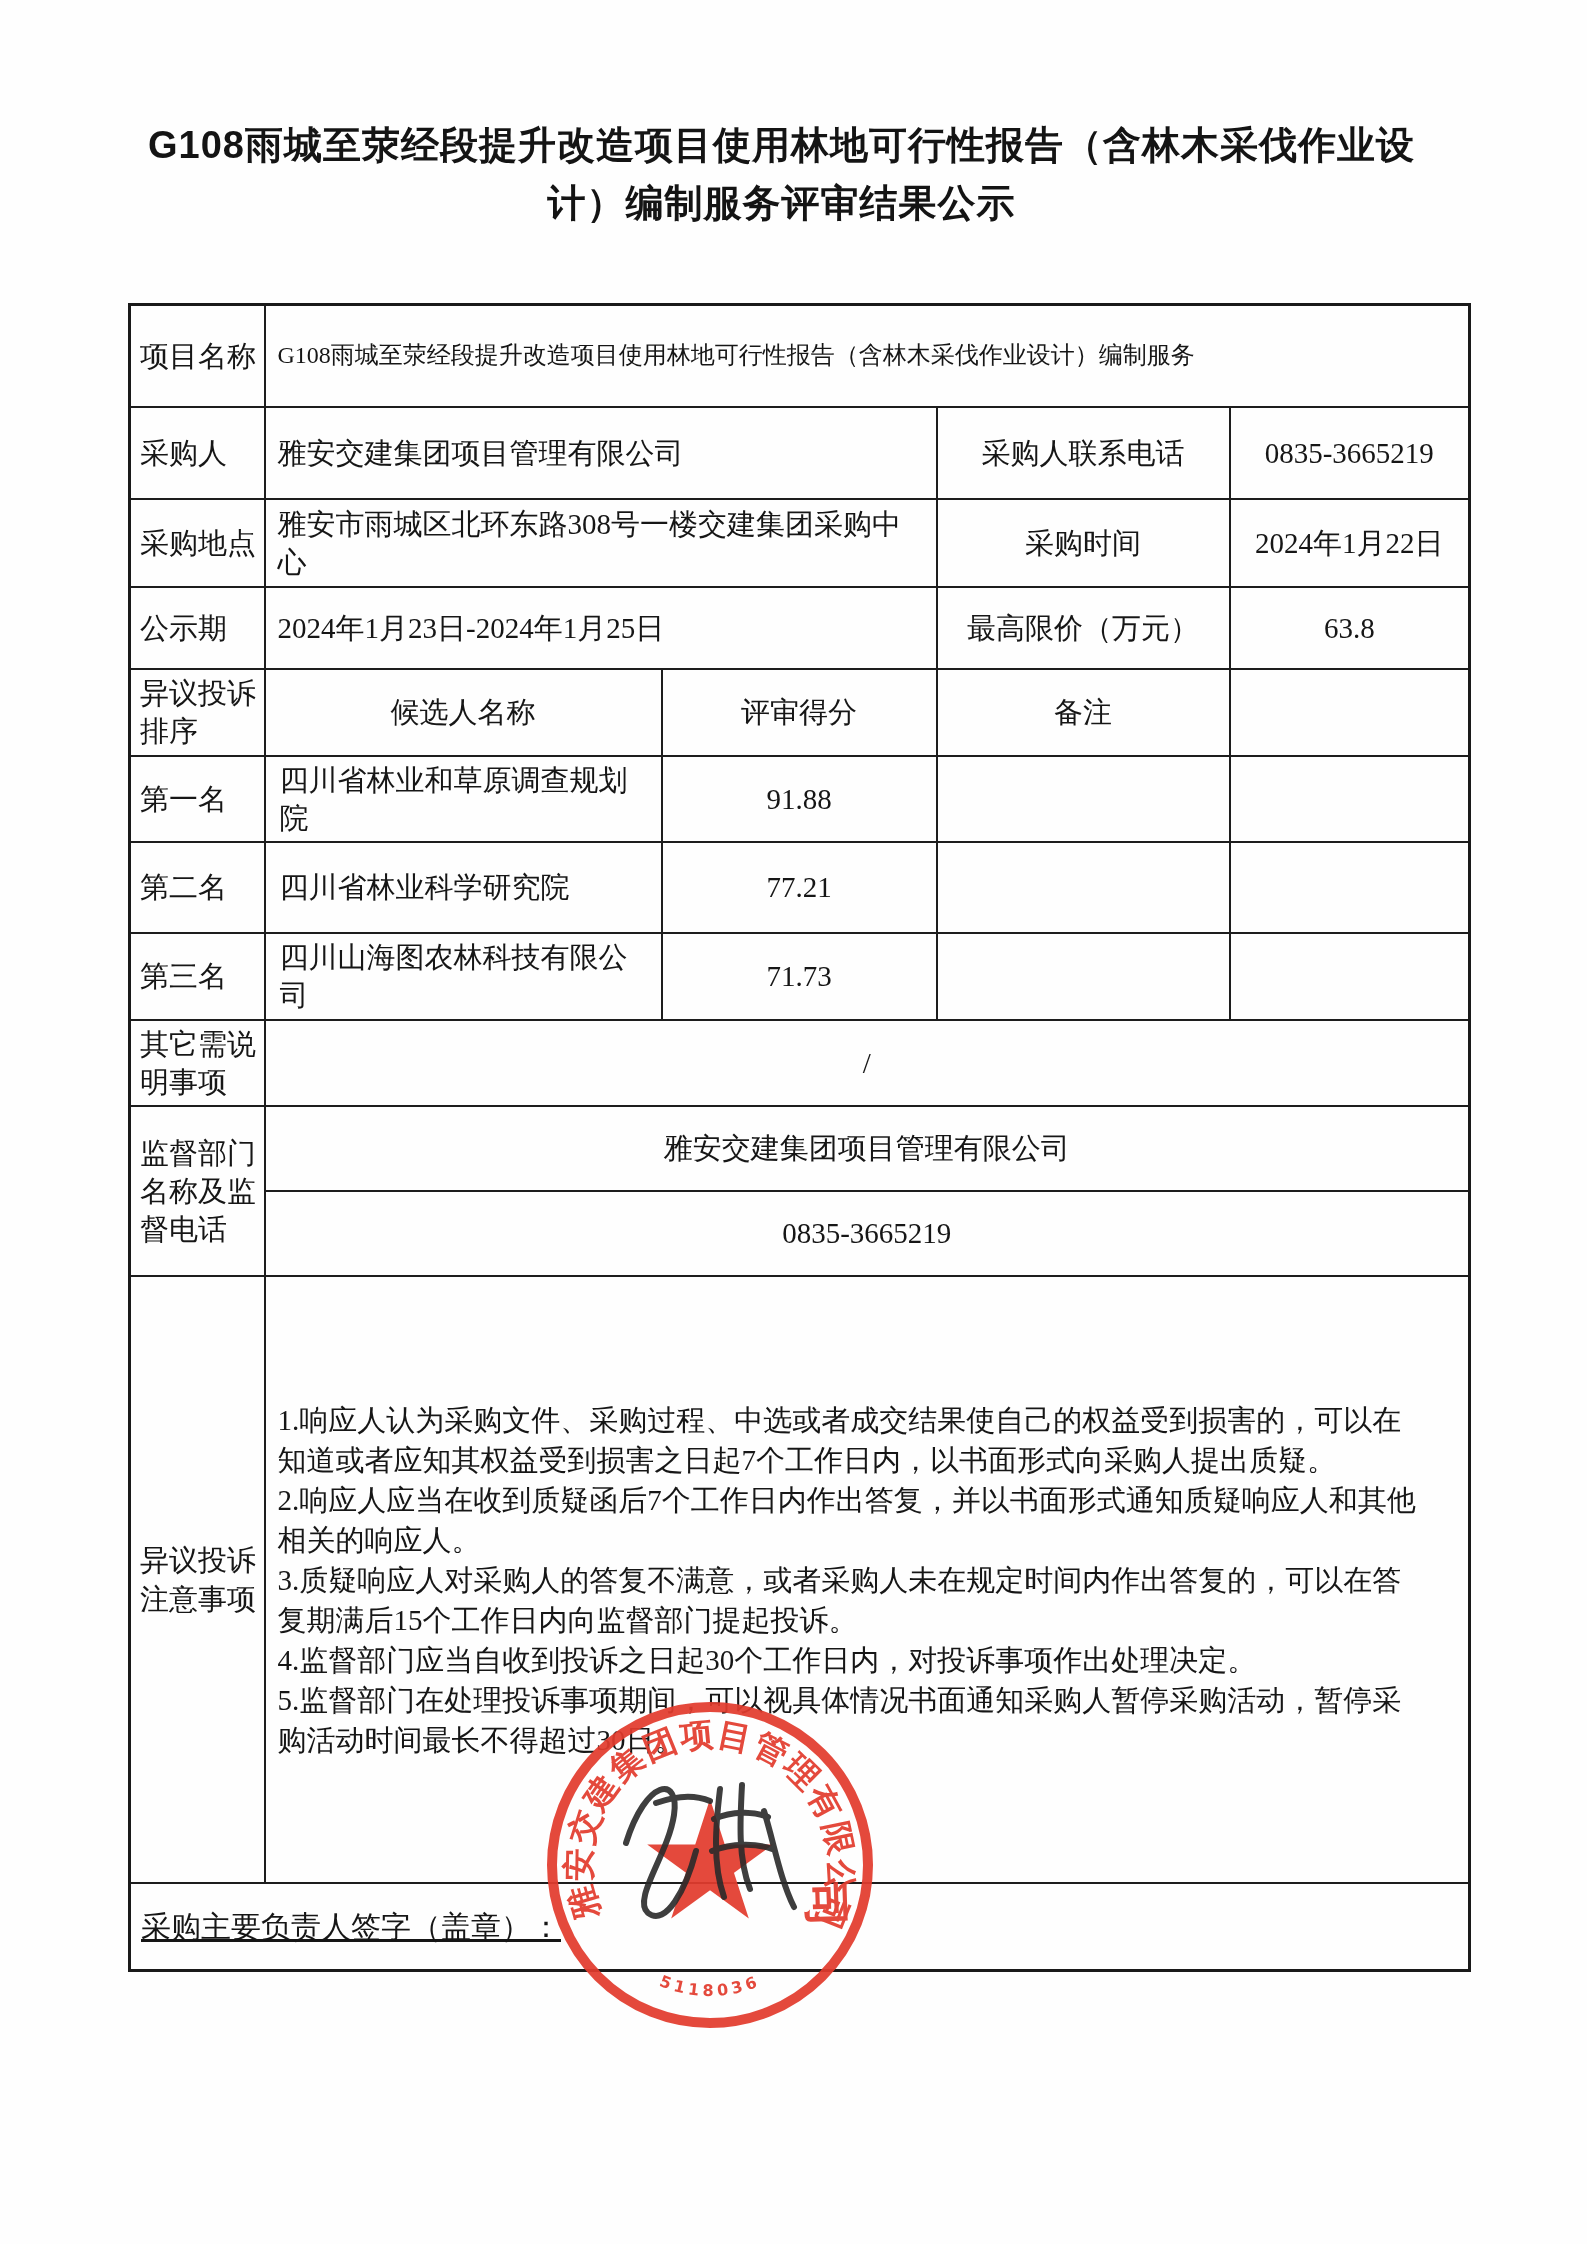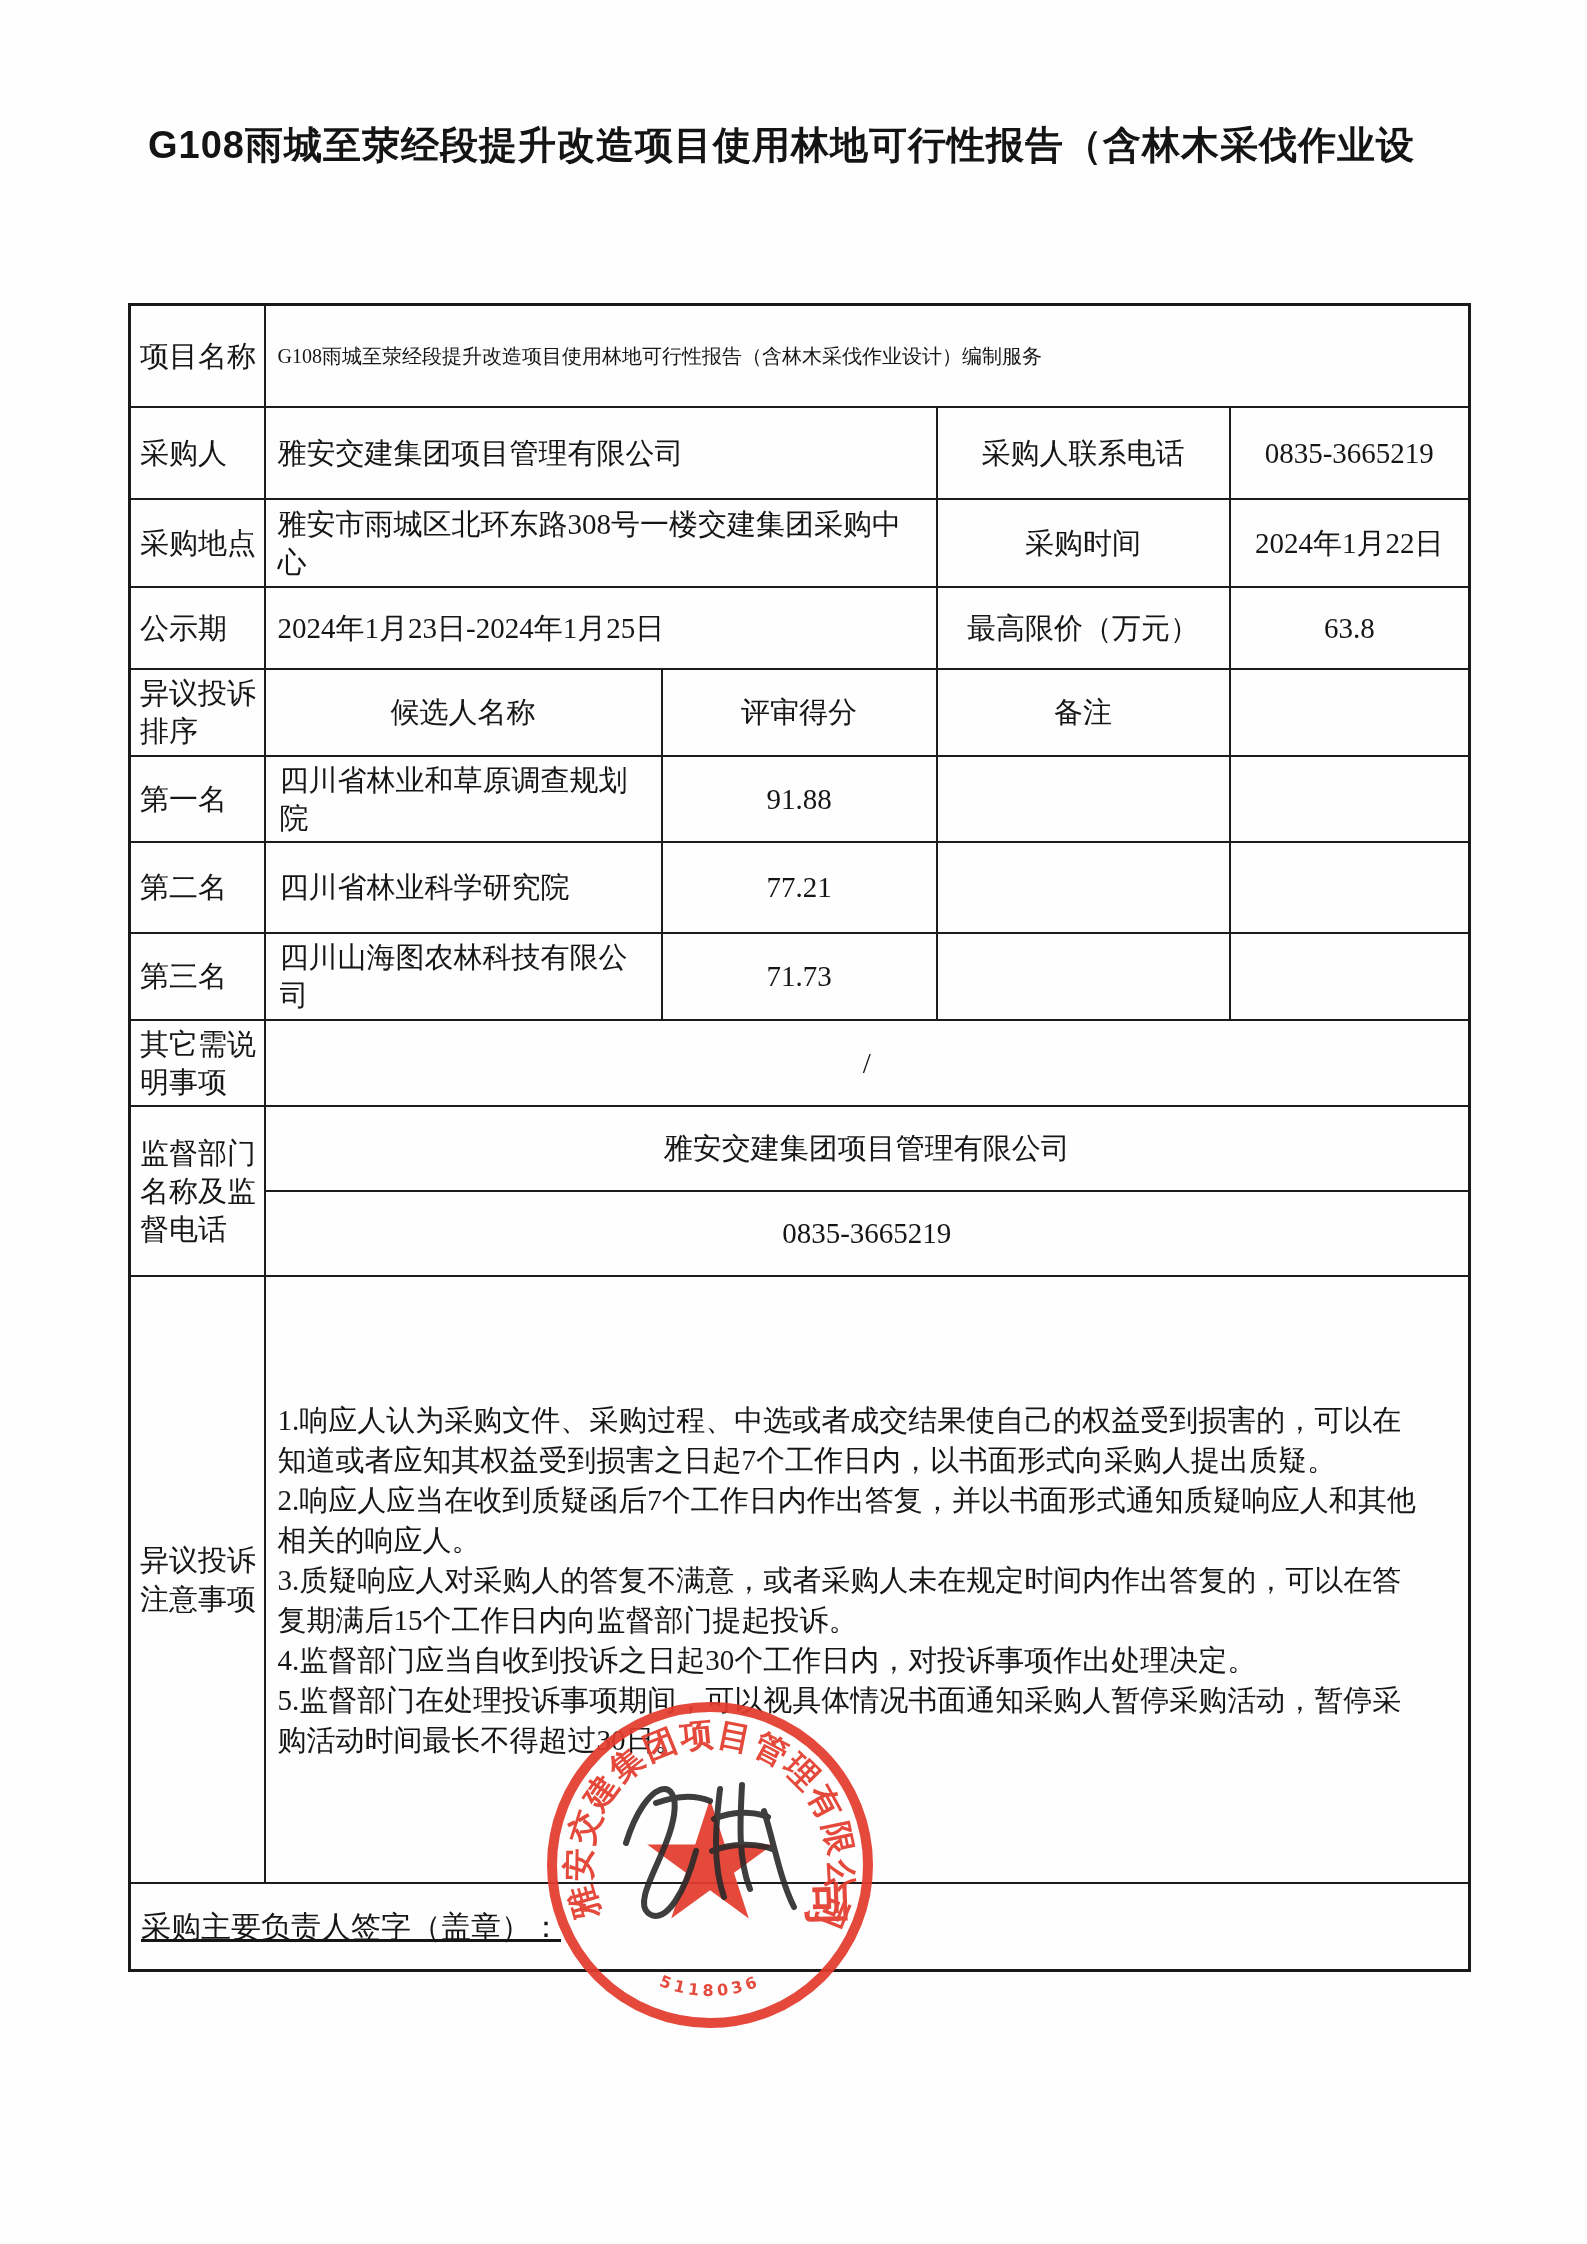--- a/index.html
+++ b/index.html
@@ -56,35 +56,36 @@
   }
   .stamp .red{mix-blend-mode:multiply;}
 </style>
 </head>
 <body>
 
 <div class="page">
 
   <div class="title">
     <div>G108雨城至荥经段提升改造项目使用林地可行性报告（含林木采伐作业设</div>
+    <div>计）编制服务评审结果公示</div>
   </div>
 
   <table class="doc">
     <colgroup>
       <col style="width:135px">
       <col style="width:397px">
       <col style="width:275px">
       <col style="width:293px">
       <col style="width:240px">
     </colgroup>
 
     <tbody>
         <tr class="r1">
       <td class="lab">项目名称</td>
-      <td class="val" colspan="4" style="font-size:20px;padding-right:8px;">G108雨城至荥经段提升改造项目使用林地可行性报告（含林木采伐作业设计）编制服务</td>
+      <td class="val" colspan="4" style="font-size:24px;padding-right:8px;">G108雨城至荥经段提升改造项目使用林地可行性报告（含林木采伐作业设计）编制服务</td>
     </tr>
 
     <tr class="r2">
       <td class="lab">采购人</td>
       <td class="val" colspan="2">雅安交建集团项目管理有限公司</td>
       <td class="ctr">采购人联系电话</td>
       <td class="ctr">0835-3665219</td>
     </tr>
 
     <tr class="r3">

